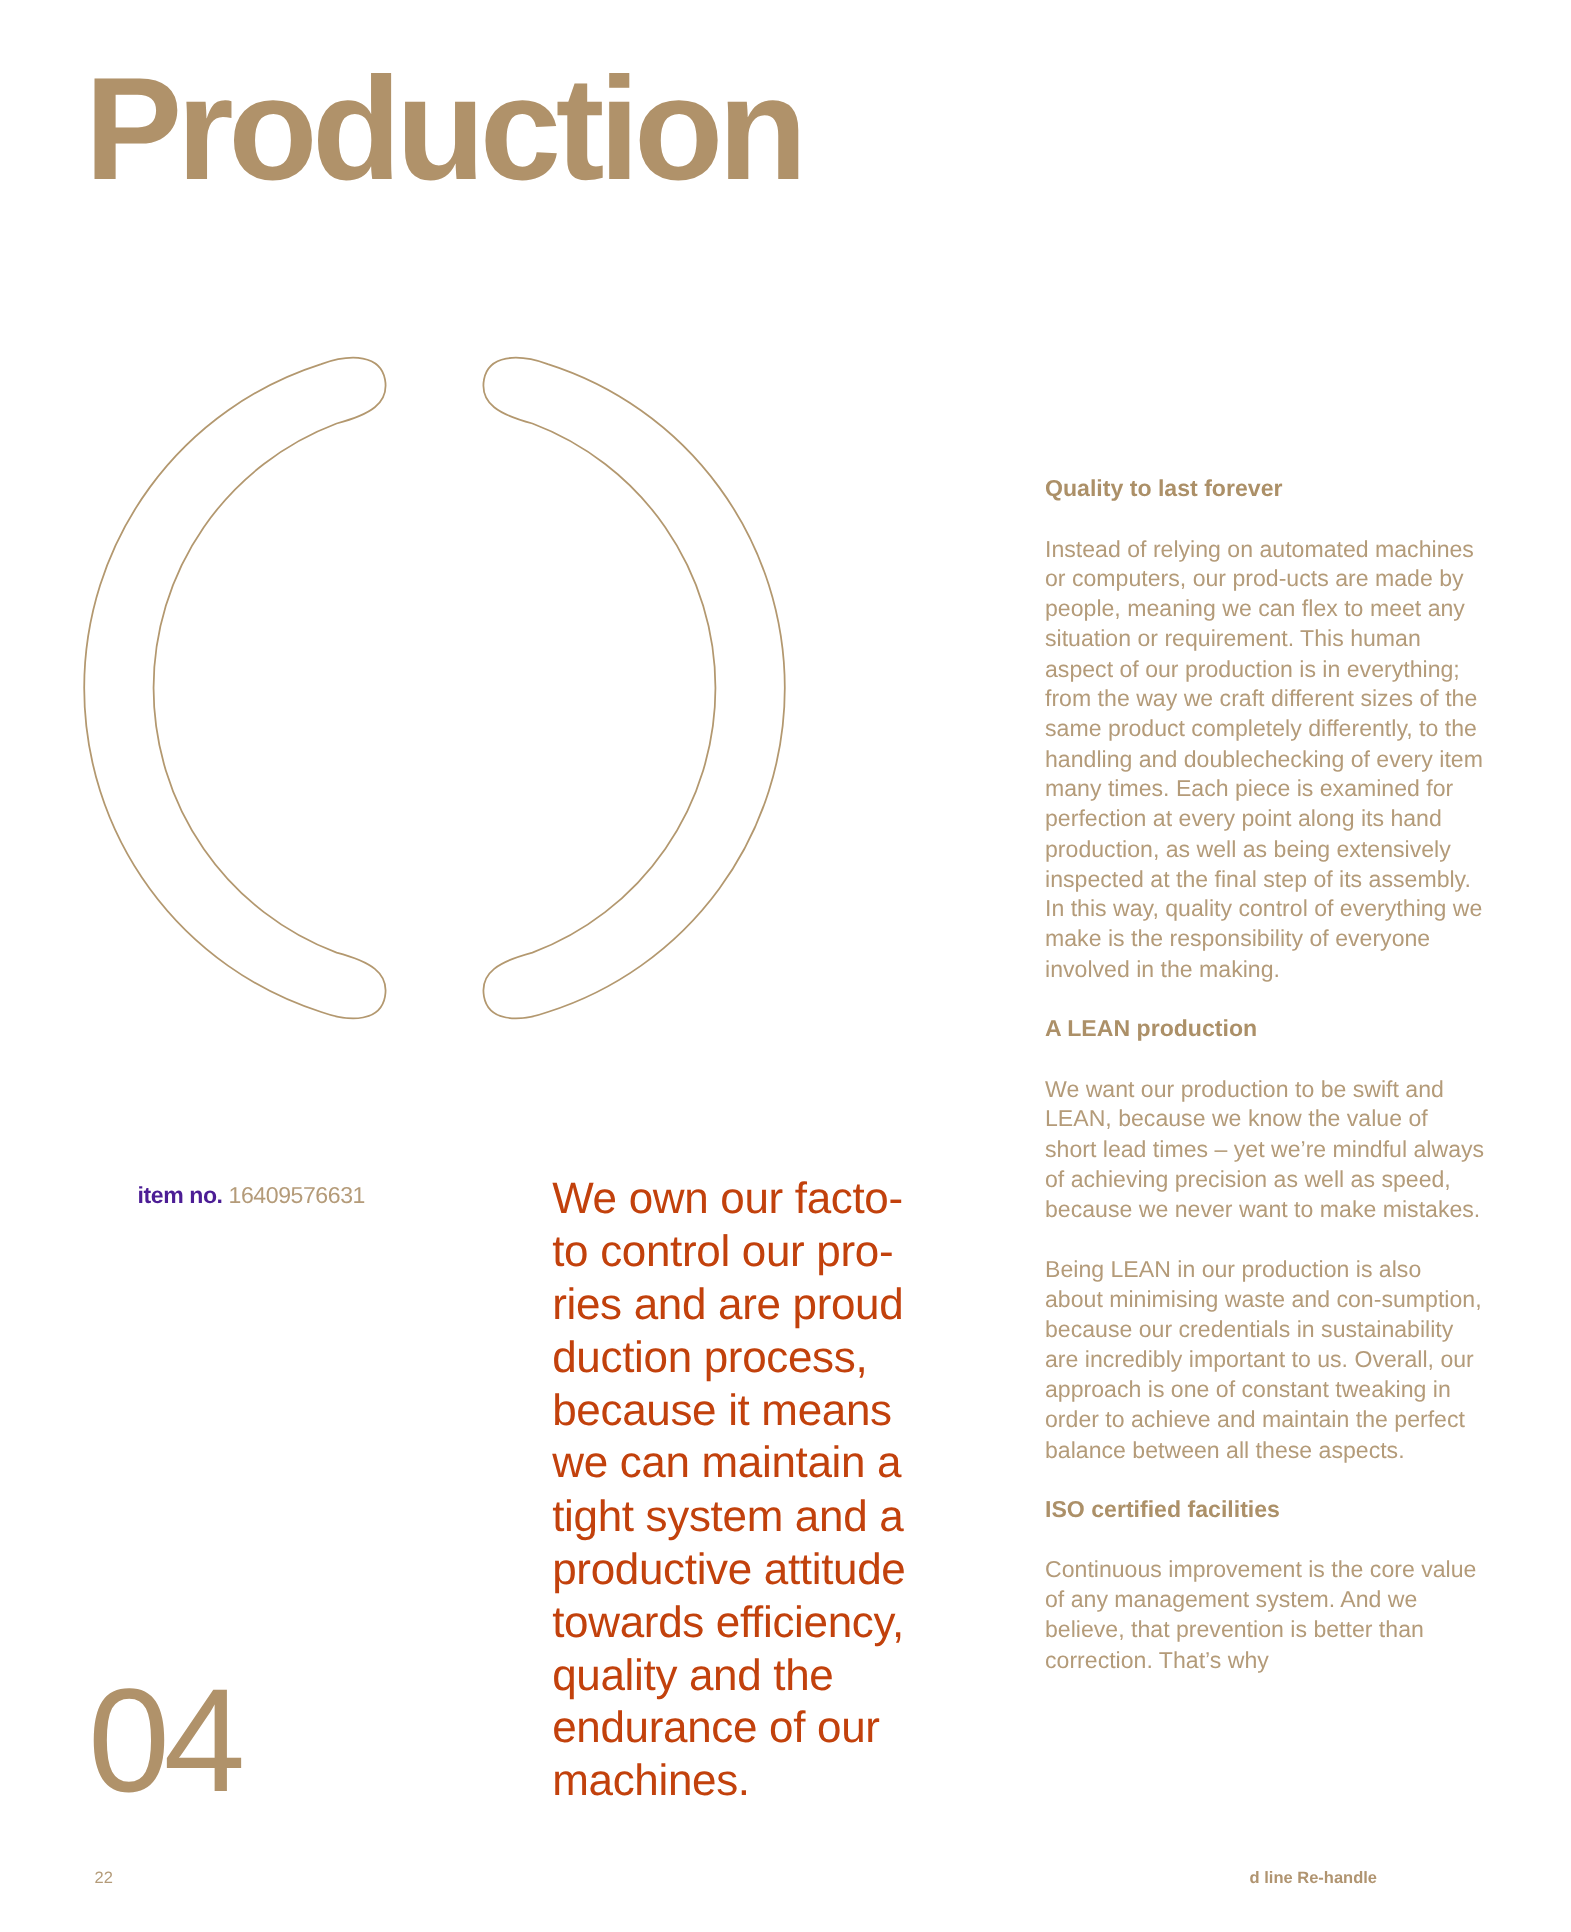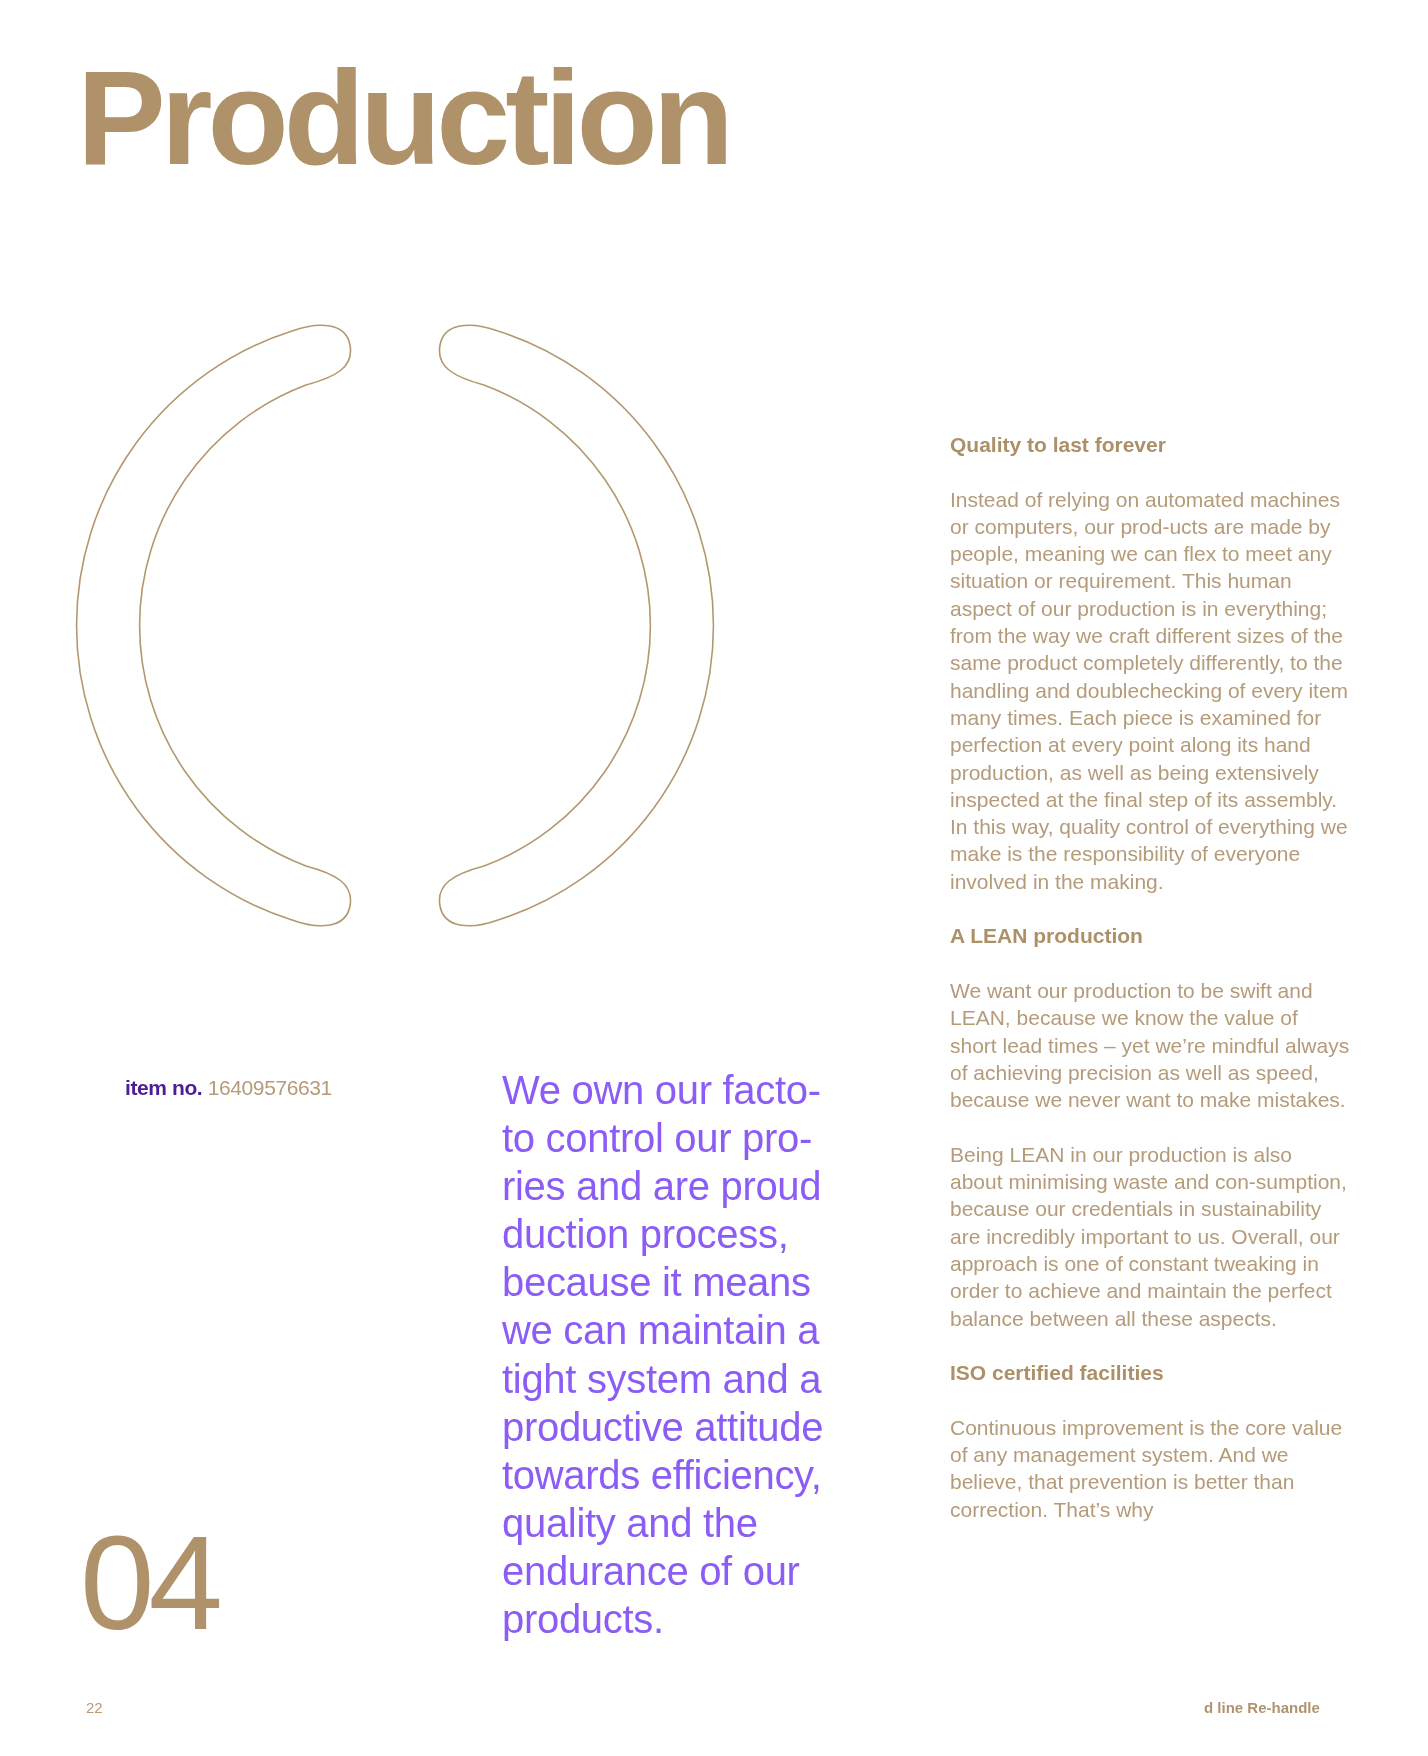--- a/index.html
+++ b/index.html
@@ -7,25 +7,25 @@
          font-family:"Liberation Sans", "DejaVu Sans", sans-serif; color:#b3986f; }
   .abs { position:absolute; }
   .title { left:77px; top:52px; font-size:133px; font-weight:bold; letter-spacing:-5px;
            line-height:1; color:#b0926a; margin:0; }
   .handle { left:70px; top:315px; width:650px; height:625px; }
   .col { left:919px; top:431px; width:400px; font-size:21px; line-height:27.3px; color:#b49b79;margin-left:31px; }
   .col h3 { font-size:21px; font-weight:bold; margin:0 0 27.3px 0; line-height:27.3px; color:#ac9068; }
   .col p { margin:0 0 27.3px 0; }
   .item { left:85px; top:1076px; font-size:21px; color:#b49b79; letter-spacing:-0.4px; }
   .item b { color:#4c1d95;margin-left:40px; }
-  .quote { left:502px; top:1066px; width:360px; font-size:40px; line-height:48.1px; color:#8b5cf6; letter-spacing:-0.3px; }
+  .quote { left:502px; top:1066px; width:360px; font-size:40px; line-height:48.1px; color:#c2410c; letter-spacing:-0.3px; }
   .quote span { display:block; white-space:nowrap; }
   .num { left:80px; top:1516px; font-size:134px; font-weight:normal; line-height:1; letter-spacing:-6px; color:#b0926a; }
   .pagenum { left:86px; top:1699px; font-size:15px; color:#b49b79; }
-  .brand { left:1204px; top:1699px; font-size:15px; font-weight:bold; color:#b09470; }
+  .brand { left:1136px; top:1699px; font-size:15px; font-weight:bold; color:#b09470; }
 </style>
 </head>
 <body>
 
 <h1 class="abs title">Production</h1>
 
 <svg class="abs handle" viewBox="0 0 650 625" xmlns="http://www.w3.org/2000/svg">
 
   <g fill="none" stroke="#b3986f" stroke-width="1.6">
 
@@ -67,19 +67,19 @@
   <span>to control our pro-</span>
   <span>ries and are proud</span>
   <span>duction process,</span>
   <span>because it means</span>
   <span>we can maintain a</span>
   <span>tight system and a</span>
   <span>productive attitude</span>
   <span>towards efficiency,</span>
   <span>quality and the</span>
   <span>endurance of our</span>
-  <span>products.</span>
+  <span>machines.</span>
 </div>
 
 <div class="abs num">04</div>
 
 <div class="abs pagenum">22</div>
 <div class="abs brand">d line Re-handle</div>
 
 </body></html>

